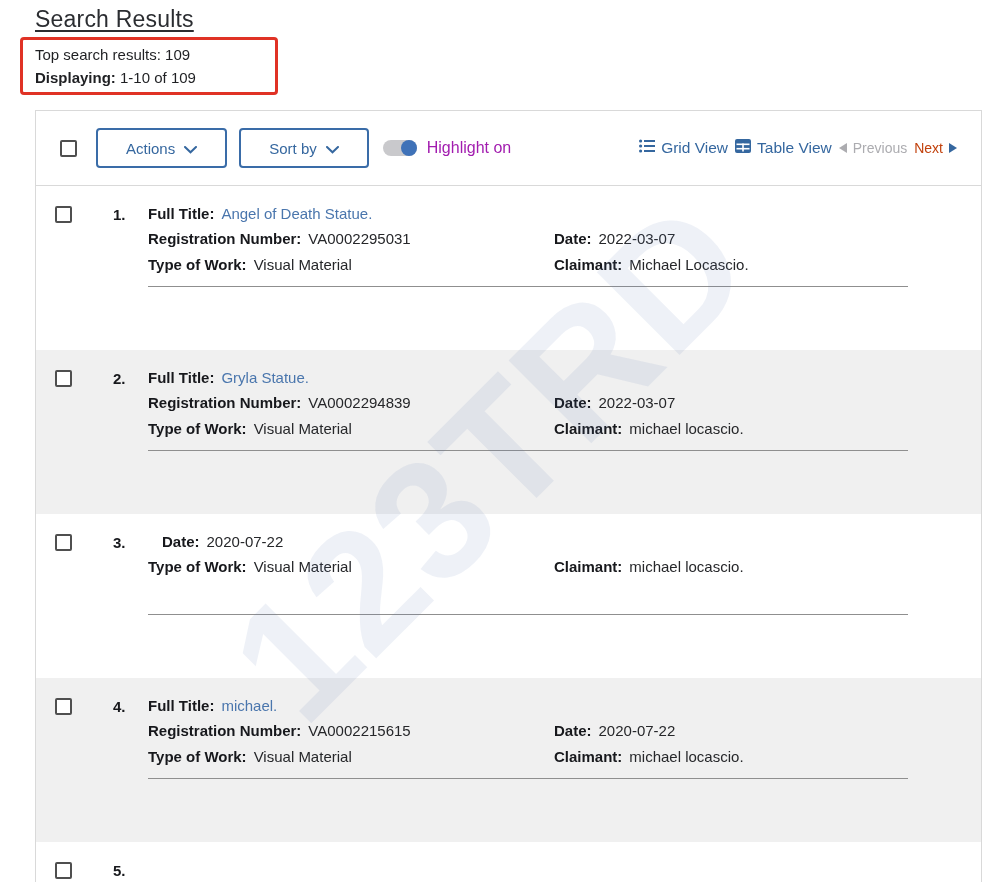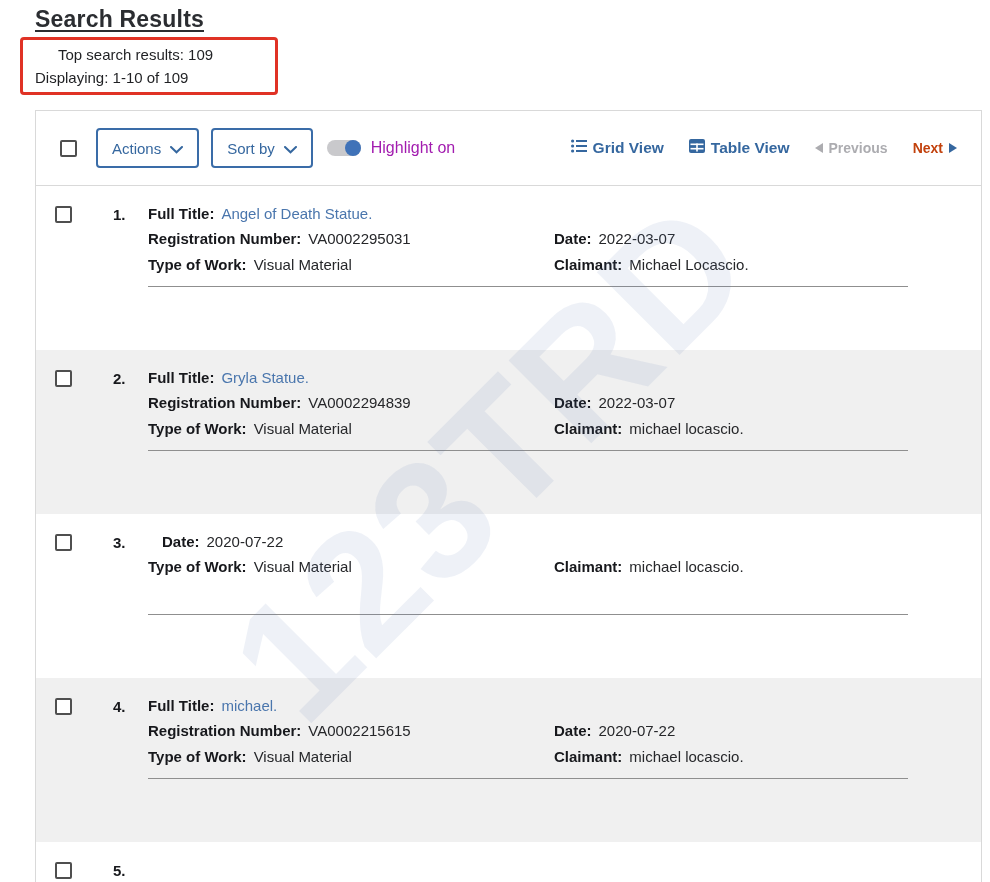--- a/index.html
+++ b/index.html
@@ -1,49 +1,49 @@
 <!DOCTYPE html>
 <html><head>
 <meta charset="utf-8">
 <style>
   * { margin:0; padding:0; box-sizing:border-box; }
   html,body { width:990px; height:882px; overflow:hidden; background:#ffffff;
     font-family:"Liberation Sans","DejaVu Sans",sans-serif; color:#202227; }
   .page { position:relative; width:990px; height:882px; }
 
   
-  .page-title { position:absolute; left:35px; top:6px; font-size:23px; font-weight:700;
+  .page-title { position:absolute; left:35px; top:6px; font-size:23px; font-weight:400;
     color:#2b2d31; text-decoration:underline; text-underline-offset:3px;
     text-decoration-thickness:1.5px; letter-spacing:.2px; }
-  .info-line1 { position:absolute; left:35px; top:46px; font-size:15px; color:#1f2023;margin-left:23px; }
+  .info-line1 { position:absolute; left:35px; top:46px; font-size:15px; color:#1f2023; }
   .info-line2 { position:absolute; left:35px; top:69px; font-size:15px; color:#1f2023; }
-  .info-line2 .b { font-weight:400; }
+  .info-line2 .b { font-weight:700; }
   .annotation-box { position:absolute; left:20px; top:37px; width:258px; height:58px;
     border:3px solid #e03225; border-radius:4px; pointer-events:none; }
 
   
   .results-container { position:absolute; left:35px; top:110px; width:947px; height:910px;
     background:#fff; border:1px solid #d9d9d9; }
 
   
   .toolbar { position:relative; height:75px; border-bottom:1px solid #d9d9d9;
     display:flex; align-items:center; padding:0 24px; }
   .checkbox { width:17px; height:17px; border:2px solid #4f4f4f; border-radius:2px;
     background:#fff; flex:0 0 auto; cursor:pointer; }
   .toolbar .checkbox { margin-right:19px; }
   .btn { height:40px; display:inline-flex; align-items:center; gap:9px;
     border:2px solid #3a6ca8; border-radius:4px; background:#fff; color:#35679f;
-    font-size:15px; padding:0 14px; margin-right:12px; cursor:pointer;
+    font-size:15px; padding:0 28px; margin-right:12px; cursor:pointer;
     font-family:inherit; }
   .toggle { width:34px; height:16px; border-radius:9px; background:#c9c9cc;
     position:relative; margin:0 10px 0 2px; cursor:pointer; flex:0 0 auto; }
   .toggle .knob { position:absolute; right:0; top:0; width:16px; height:16px;
     border-radius:50%; background:#3f72b8; }
   .highlight-label { font-size:16px; color:#a21caf; }
-  .toolbar-right { margin-left:auto; display:flex; align-items:center; gap:25px;font-weight:bold; }
+  .toolbar-right { margin-left:auto; display:flex; align-items:center; gap:7px; }
   .view-link { display:inline-flex; align-items:center; gap:6px; color:#35679f;
     font-size:15.5px; cursor:pointer; }
   .pager { display:inline-flex; align-items:center; gap:6px; font-size:14px; cursor:pointer; }
   .pager.prev { color:#acacb0; }
   .pager.next { color:#c2410c; }
 
   
   .rows { position:relative; }
   .result-row { position:relative; height:164px; background:#fff; }
   .result-row.alt { background:#f0f0f0; }

